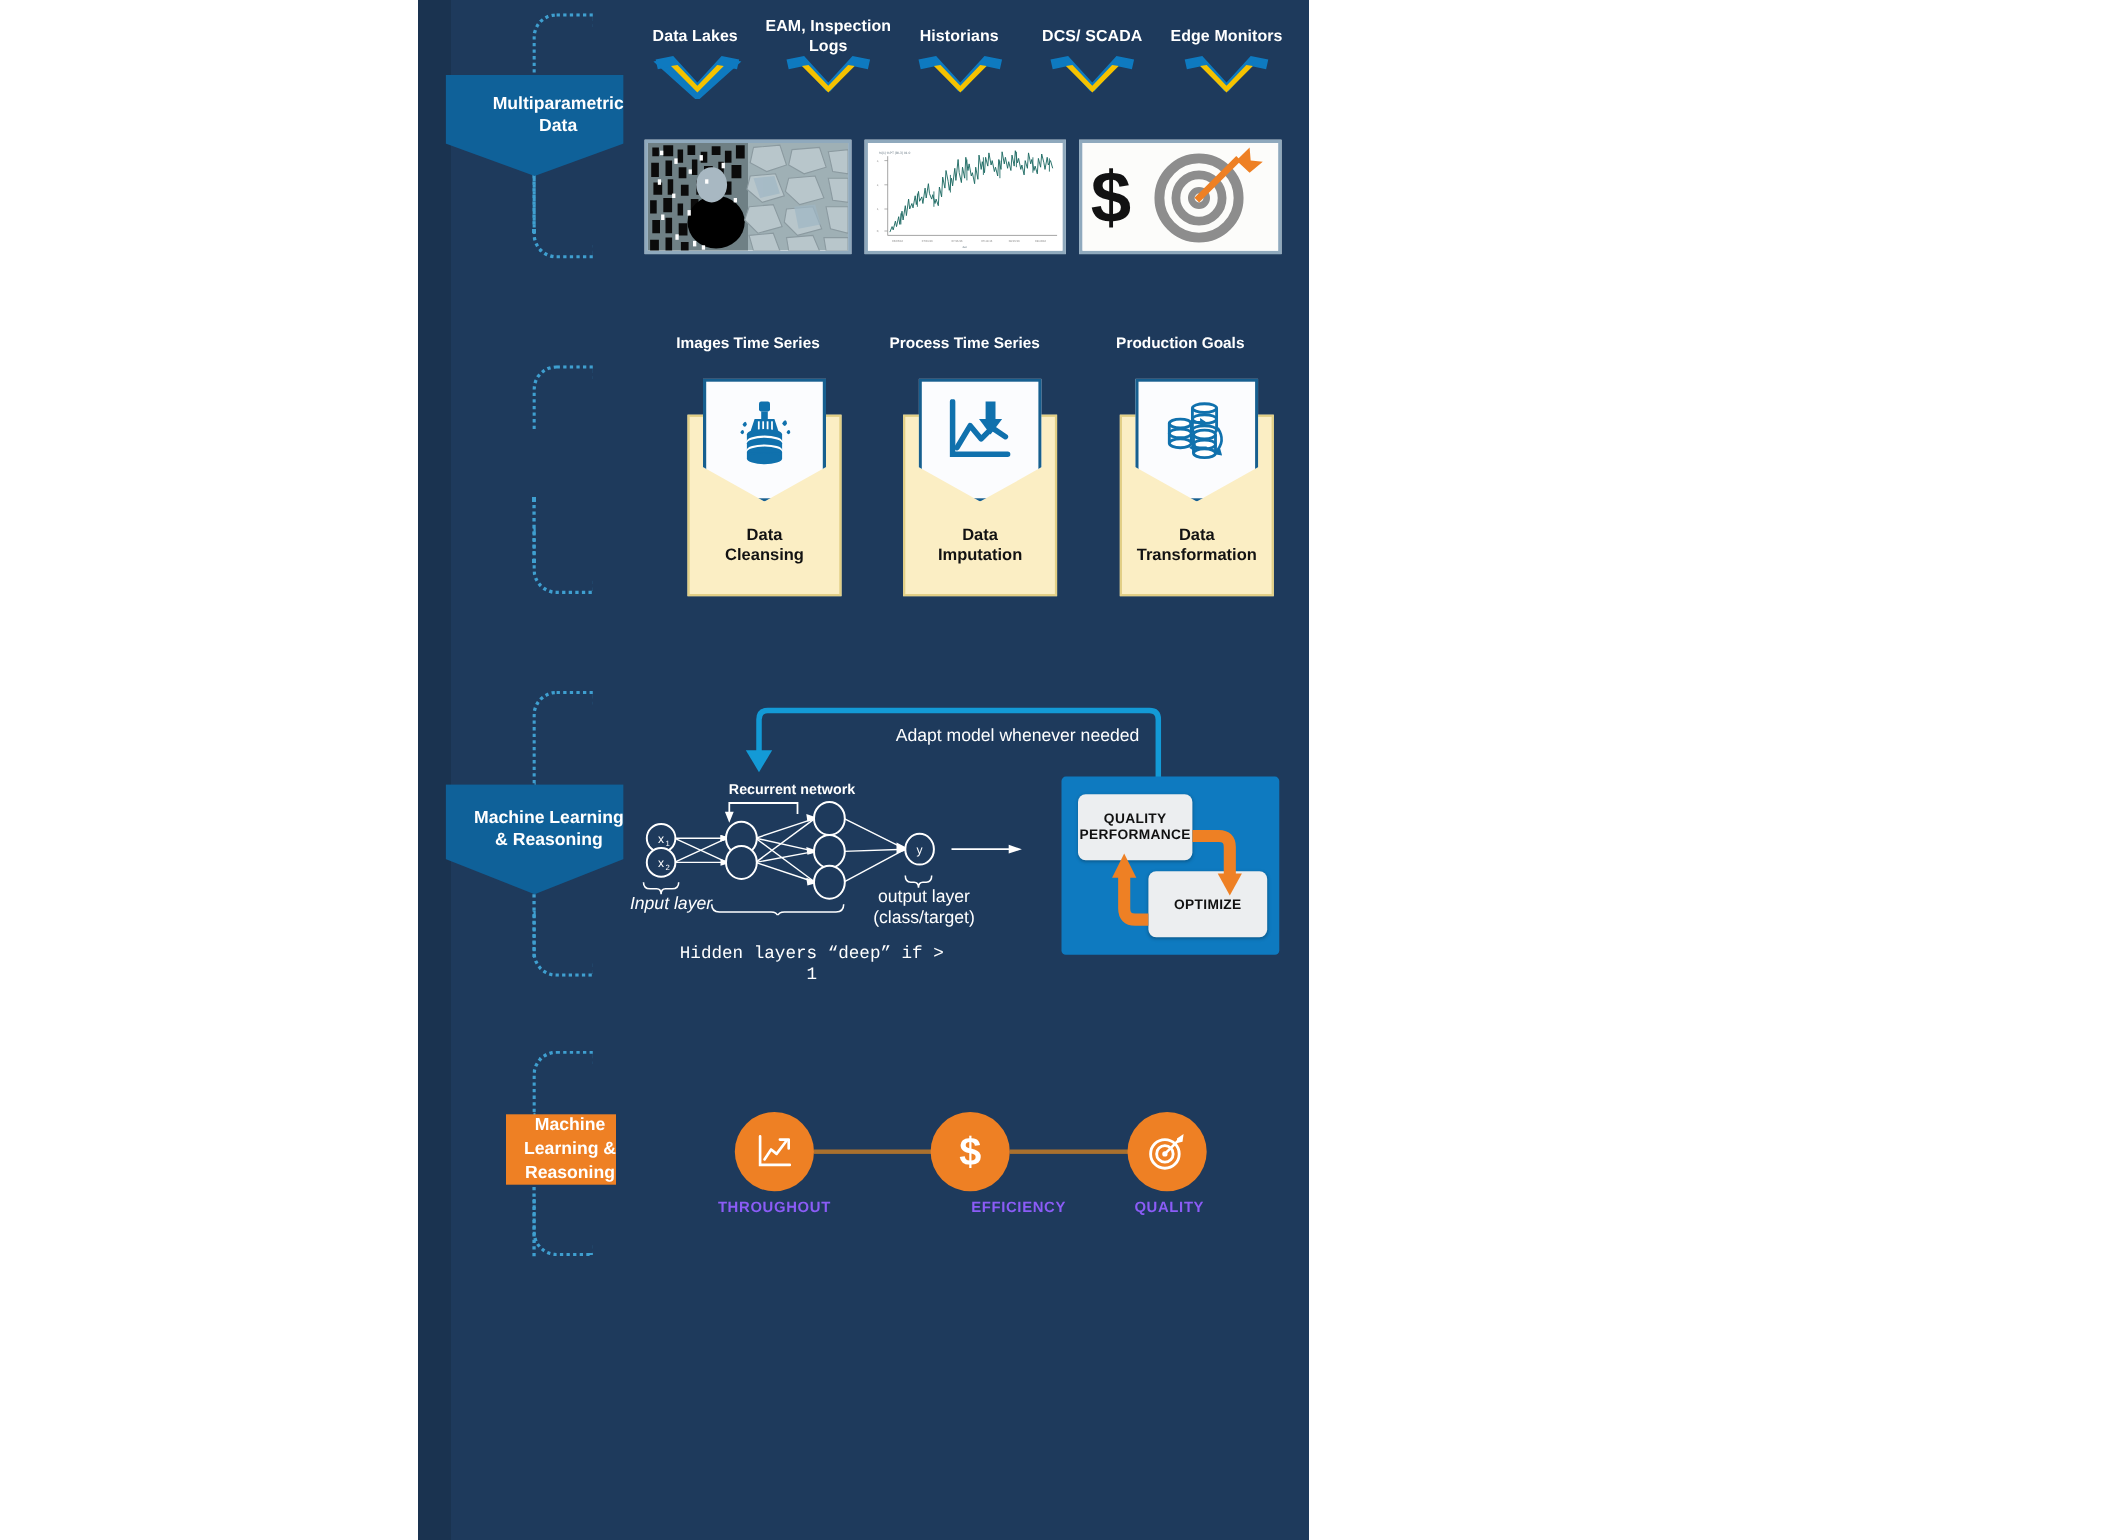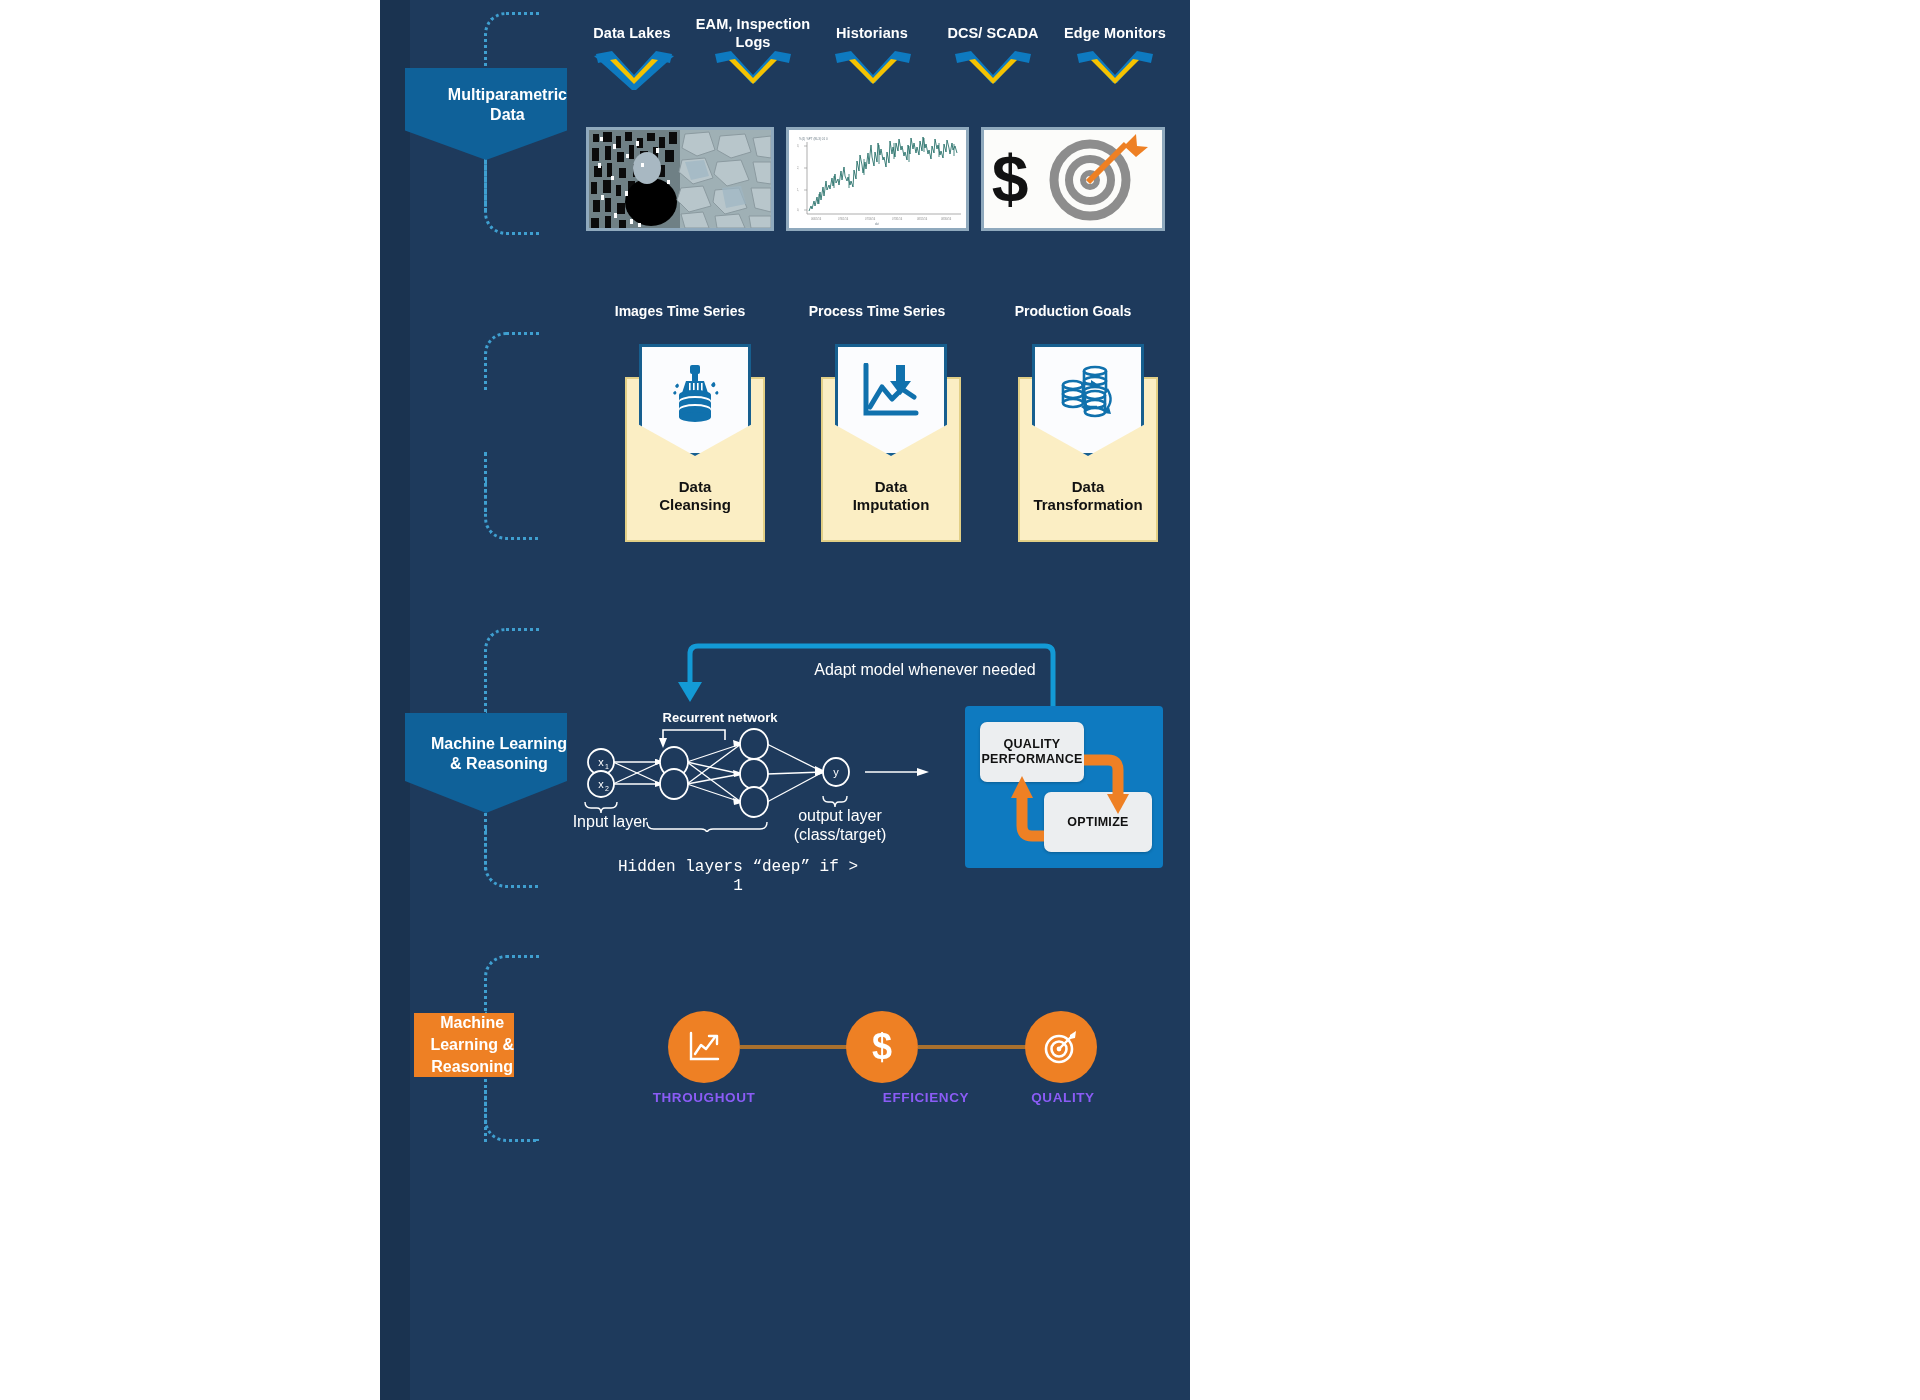--- a/index.html
+++ b/index.html
@@ -547,21 +547,21 @@
     </g>
 
     <line x1="290" y1="50" x2="348" y2="50" stroke="#ffffff" stroke-width="1.6"></line>
     <path d="M342 46 L354 50 L342 54 Z" fill="#ffffff"></path>
 
     <path d="M10 80 q0 6 6 6 h6 q4 0 4 5 q0 -5 4 -5 h6 q6 0 6 -6" fill="none" stroke="#ffffff" stroke-width="1.4"></path>
     <path d="M248 74 q0 6 5 6 h3 q4 0 4 5 q0 -5 4 -5 h3 q5 0 5 -6" fill="none" stroke="#ffffff" stroke-width="1.4"></path>
     <path d="M72 100 q0 7 7 7 h47 q6 0 6 5 q0 -5 6 -5 h47 q7 0 7 -7" fill="none" stroke="#ffffff" stroke-width="1.4"></path>
   </svg>
 
-  <div class="nn-lbl" style="left:545px; top:812px; width:130px;">Input layer</div>
+  <div class="nn-lbl" style="left:545px; top:812px; width:130px;font-style:italic;">Input layer</div>
   <div class="nn-lbl" style="left:770px; top:806px; width:140px;">
     <span>output layer</span><br>
     <span>(class/target)</span>
   </div>
   <div class="nn-lbl" style="left:613px; top:858px; width:250px;font-family:Liberation Mono, monospace;">Hidden layers “deep” if &gt; 1</div>
 
   <div class="po-box" style="left:965px; top:706px; width:198px; height:162px;"></div>
   <div class="po-chip" style="left:980px; top:722px; width:104px; height:60px;">
     <div>
       <div>QUALITY</div>
@@ -573,21 +573,21 @@
     <path d="M104 40 h24 q10 0 10 10 v28" fill="none" stroke="#ee8024" stroke-width="11"></path>
     <path d="M127 74 L149 74 L138 94 Z" fill="#ee8024"></path>
     <path d="M64 116 h-12 q-10 0 -10 -10 v-32" fill="none" stroke="#ee8024" stroke-width="11"></path>
     <path d="M31 78 L53 78 L42 56 Z" fill="#ee8024"></path>
   </svg>
 
   <div class="dotcorner" style="left:484px; top:955px; width:55px; height:60px;"></div>
   <div class="dotline-v" style="left:484px; top:1072px; height:70px;"></div>
   <div class="dotcorner-bl" style="left:484px; top:1090px; width:55px; height:52px;"></div>
 
-  <div class="stage-tag orange" style="left:414px; top:1013px; width:100px; height:64px;">
+  <div class="stage-tag orange" style="left:460px; top:1013px; width:100px; height:64px;">
     <div>
       <div>Machine</div>
       <div>Learning &amp;</div>
       <div>Reasoning</div>
     </div>
   </div>
 
   <div class="oc-link" style="left:740px; top:1045px; width:126px;"></div>
   <div class="oc-link" style="left:918px; top:1045px; width:126px;"></div>
 

